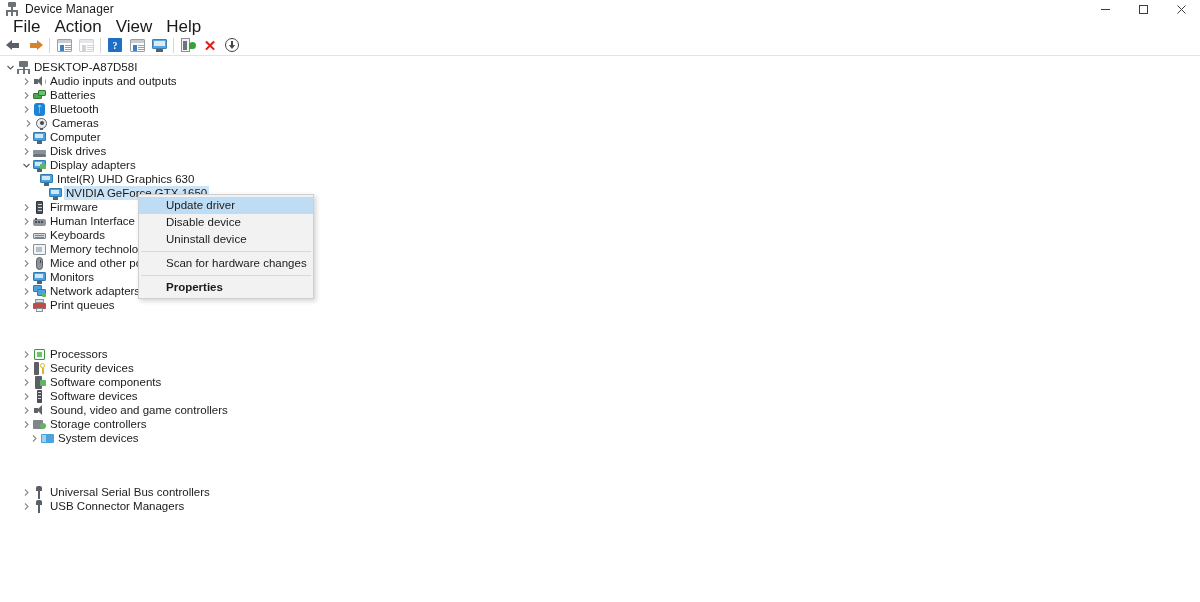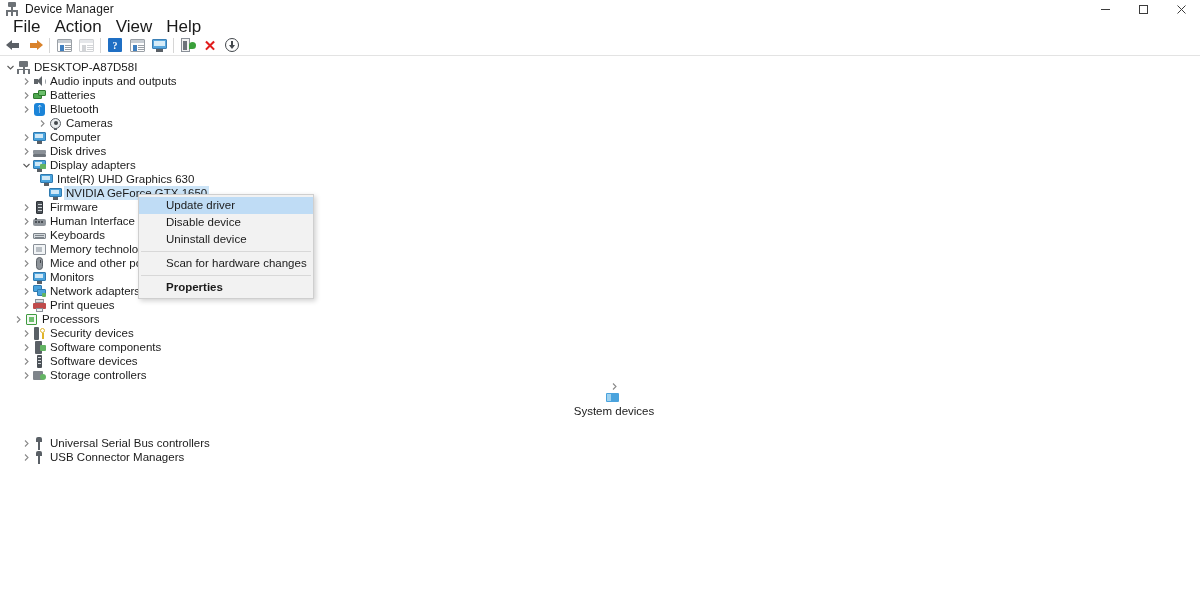--- a/index.html
+++ b/index.html
@@ -541,21 +541,21 @@
     </div>
     <div class="row" style="padding-left: 20px;">
       <span class="chev">
         <svg width="9" height="9" viewBox="0 0 9 9">
           <polyline points="3,1.5 6,4.5 3,7.5" fill="none" stroke="#8a8a8a" stroke-width="1.1"></polyline>
         </svg>
       </span>
       <span class="ico"><span class="i-bluetooth"><span class="c"></span><span class="g">ᛏ</span></span></span>
       <span class="lbl">Bluetooth</span>
     </div>
-    <div class="row" style="padding-left: 36px;">
+    <div class="row" style="padding-left: 22px;">
       <span class="chev">
         <svg width="9" height="9" viewBox="0 0 9 9">
           <polyline points="3,1.5 6,4.5 3,7.5" fill="none" stroke="#8a8a8a" stroke-width="1.1"></polyline>
         </svg>
       </span>
       <span class="ico"><span class="i-camera"><span class="c"></span><span class="d"></span><span class="st"></span></span></span>
       <span class="lbl">Cameras</span>
     </div>
     <div class="row" style="padding-left: 20px;">
       <span class="chev">
@@ -659,21 +659,21 @@
     </div>
     <div class="row" style="padding-left: 20px;">
       <span class="chev">
         <svg width="9" height="9" viewBox="0 0 9 9">
           <polyline points="3,1.5 6,4.5 3,7.5" fill="none" stroke="#8a8a8a" stroke-width="1.1"></polyline>
         </svg>
       </span>
       <span class="ico"><span class="i-printer"><span class="t"></span><span class="b"></span><span class="p"></span></span></span>
       <span class="lbl">Print queues</span>
     </div>
-    <div class="row" style="padding-left: 12px;">
+    <div class="row" style="padding-left: 20px; margin-top: 35px;">
       <span class="chev">
         <svg width="9" height="9" viewBox="0 0 9 9">
           <polyline points="3,1.5 6,4.5 3,7.5" fill="none" stroke="#8a8a8a" stroke-width="1.1"></polyline>
         </svg>
       </span>
       <span class="ico"><span class="i-processor"><span class="c"></span></span></span>
       <span class="lbl">Processors</span>
     </div>
     <div class="row" style="padding-left: 20px;">
       <span class="chev">
@@ -701,24 +701,33 @@
       </span>
       <span class="ico"><span class="i-swdev"><span class="c"></span></span></span>
       <span class="lbl">Software devices</span>
     </div>
     <div class="row" style="padding-left: 20px;">
       <span class="chev">
         <svg width="9" height="9" viewBox="0 0 9 9">
           <polyline points="3,1.5 6,4.5 3,7.5" fill="none" stroke="#8a8a8a" stroke-width="1.1"></polyline>
         </svg>
       </span>
+      <span class="ico"><span class="i-sound"><span class="body"></span><span class="cone"></span></span></span>
+      <span class="lbl">Sound, video and game controllers</span>
+    </div>
+    <div class="row" style="padding-left: 20px;">
+      <span class="chev">
+        <svg width="9" height="9" viewBox="0 0 9 9">
+          <polyline points="3,1.5 6,4.5 3,7.5" fill="none" stroke="#8a8a8a" stroke-width="1.1"></polyline>
+        </svg>
+      </span>
       <span class="ico"><span class="i-storage"><span class="c"></span><span class="g"></span></span></span>
       <span class="lbl">Storage controllers</span>
     </div>
-    <div class="row" style="padding-left: 28px; flex-direction: column;">
+    <div class="row" style="padding-left: 28px;">
       <span class="chev">
         <svg width="9" height="9" viewBox="0 0 9 9">
           <polyline points="3,1.5 6,4.5 3,7.5" fill="none" stroke="#8a8a8a" stroke-width="1.1"></polyline>
         </svg>
       </span>
       <span class="ico"><span class="i-system"><span class="c"></span></span></span>
       <span class="lbl">System devices</span>
     </div>
     <div class="row" style="padding-left: 20px; margin-top: 40px;">
       <span class="chev">

